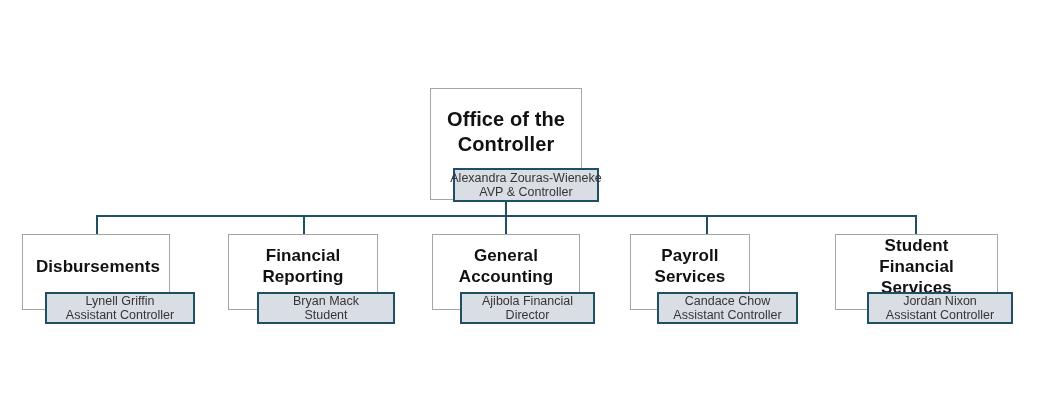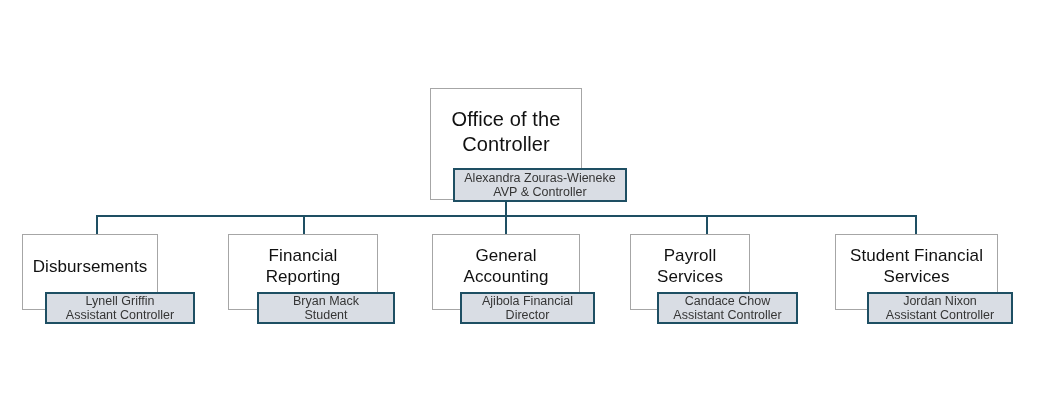--- a/index.html
+++ b/index.html
@@ -21,41 +21,41 @@
     background: #ffffff;
     border: 1px solid var(--box-border, #a6a6a6);
     box-sizing: border-box;
     display: flex;
     align-items: center;
     justify-content: center;
     text-align: center;
     z-index: 2;
   }
   .org-title {
-    font-weight: 400;
+    font-weight: 700;
     color: #111111;
     letter-spacing: 0.1px;
   }
   .root-box {
     left: 430px; top: 88px; width: 152px; height: 112px;
     padding: 0 8px 24px 8px;
   }
   .root-box .org-title {
     font-size: 20px;
     line-height: 25px;
   }
   .dept-box {
     top: 234px; height: 76px;
     padding: 0 9px 12px 9px;
   }
   .dept-box .org-title {
     font-size: 17px;
     line-height: 21px;
   }
-  .n1 { left: 22px;  width: 136px; }
+  .n1 { left: 22px;  width: 148px; justify-content: flex-end; }
   .n2 { left: 228px; width: 150px; }
   .n3 { left: 432px; width: 148px; }
   .n4 { left: 630px; width: 120px; }
   .n5 { left: 835px; width: 163px; }
 
   
   .badge {
     position: absolute;
     background: var(--badge-fill, #d9dde4);
     border: 2px solid var(--accent, #1e4f63);
@@ -66,21 +66,21 @@
     justify-content: center;
     text-align: center;
     z-index: 3;
   }
   .badge .person, .badge .role {
     font-size: 12.5px;
     line-height: 14.5px;
     color: #353535;
     white-space: nowrap;
   }
-  .badge-root { left: 453px; top: 168px; width: 174px; height: 34px; }
+  .badge-root { left: 453px; top: 168px; width: 146px; height: 34px; }
   .badge-1 { left: 45px;  top: 292px; width: 150px; height: 32px; }
   .badge-2 { left: 257px; top: 292px; width: 138px; height: 32px; }
   .badge-3 { left: 460px; top: 292px; width: 135px; height: 32px; }
   .badge-4 { left: 657px; top: 292px; width: 141px; height: 32px; }
   .badge-5 { left: 867px; top: 292px; width: 146px; height: 32px; }
 
   
   .line {
     position: absolute;
     background: var(--accent, #1e4f63);

